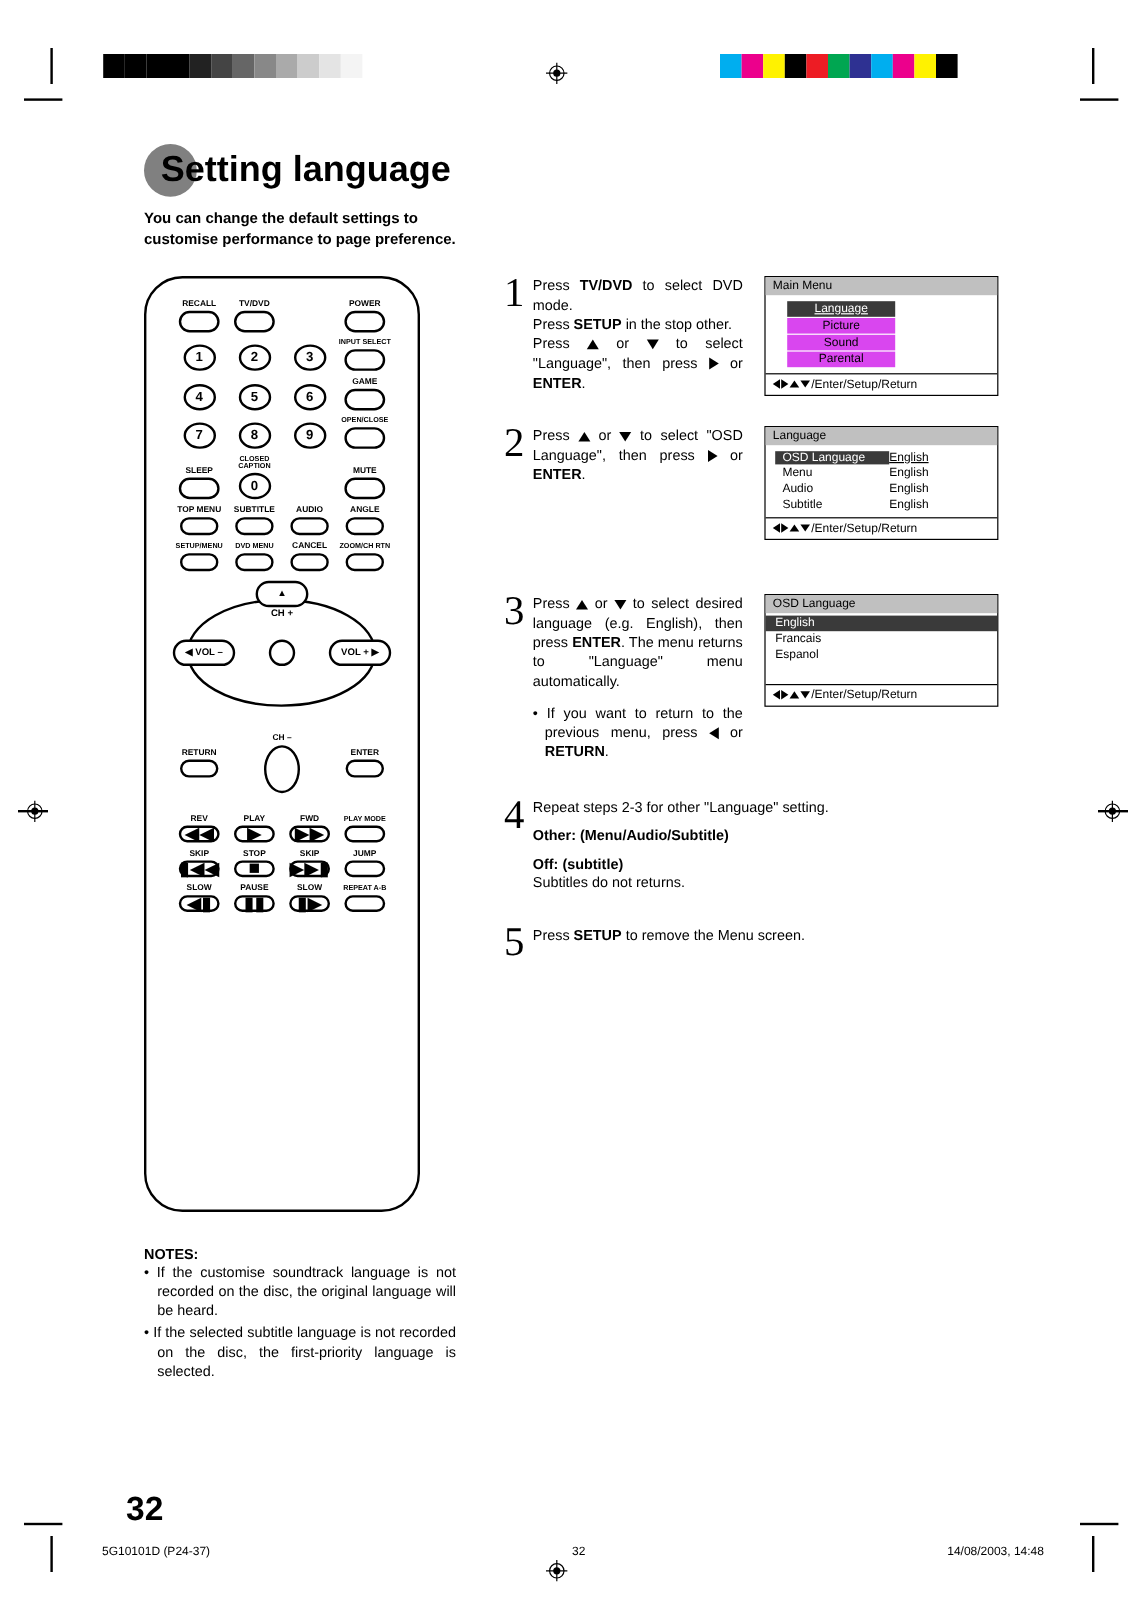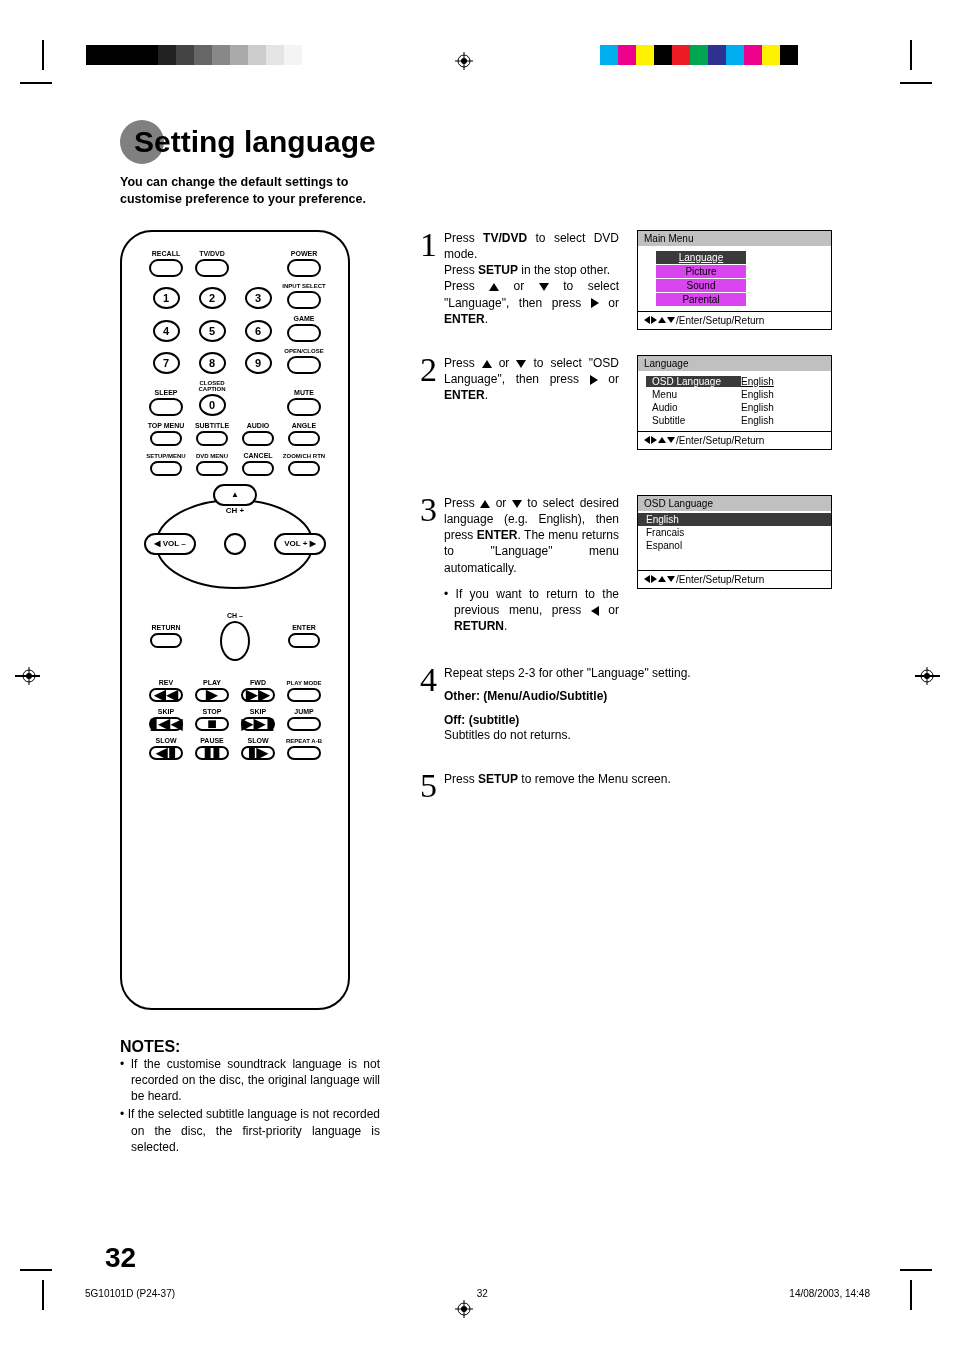--- a/index.html
+++ b/index.html
@@ -36,21 +36,21 @@
   .rc-btn.num { width:27px; height:22px; border-radius:50%; display:flex; align-items:center; justify-content:center; font-weight:bold; font-size:11px;}
   .rc-btn.small {width:32px; height:15px; border-radius:9px;}
   .rc-btn.play-ctrl {width:34px; height:14px; border-radius:8px; display:flex; align-items:center; justify-content:center;}
   .rc-pad { height:120px; position:relative; margin:8px 0;}
   .rc-pad .ring { position:absolute; left:50%; top:50%; width:165px; height:100px; transform:translate(-50%,-50%);}
   .rc-dir { position:absolute; width:44px; height:22px; border:2px solid #000; border-radius:12px; background:#fff; display:flex; align-items:center; justify-content:center; font-size:8px; font-weight:bold;}
   .ret-row { display:flex; justify-content:space-between; align-items:center; margin-top:2px;}
   .center-oval{width:30px; height:40px; border:2px solid #000; border-radius:50%;}
 
   
-  .notes-title{font-size:16px; font-weight:bold;}
+  .notes-title{font-size:12px; font-weight:bold;}
   .notes-list{font-size:12px; width:260px; padding-left:0;}
   .notes-list li{list-style:none; padding-left:11px; text-indent:-11px; text-align:justify; line-height:1.35; margin-bottom:2px;}
   .notes-list li::before{ content:"\2022  ";}
 
   
   .step { display:flex; margin-bottom:28px;}
   .step-num{font-family:"Times New Roman", serif; font-size:34px; line-height:0.9; width:24px;}
   .step-body{ flex:1; font-size:12px; }
   .step-text{ width:175px; text-align:justify; line-height:1.35;}
   .step-text.wide{width:100%;}
@@ -174,21 +174,21 @@
       </svg>
   </div>
 
   <div class="content">
 
     <div class="title-wrap">
       <div class="title-circle"></div>
       <div class="title-text">Setting language</div>
     </div>
 
-    <div class="intro">You can change the default settings to customise preference to your preference.</div>
+    <div class="intro">You can change the default settings to customise performance to page preference.</div>
 
     <div class="cols">
 
       <div class="left-col">
         <div class="remote-frame">
           <div class="remote-inner">
 
             <div class="remote-row">
               <div class="rc-btn-wrap">
                   <div class="rc-label">RECALL</div>

